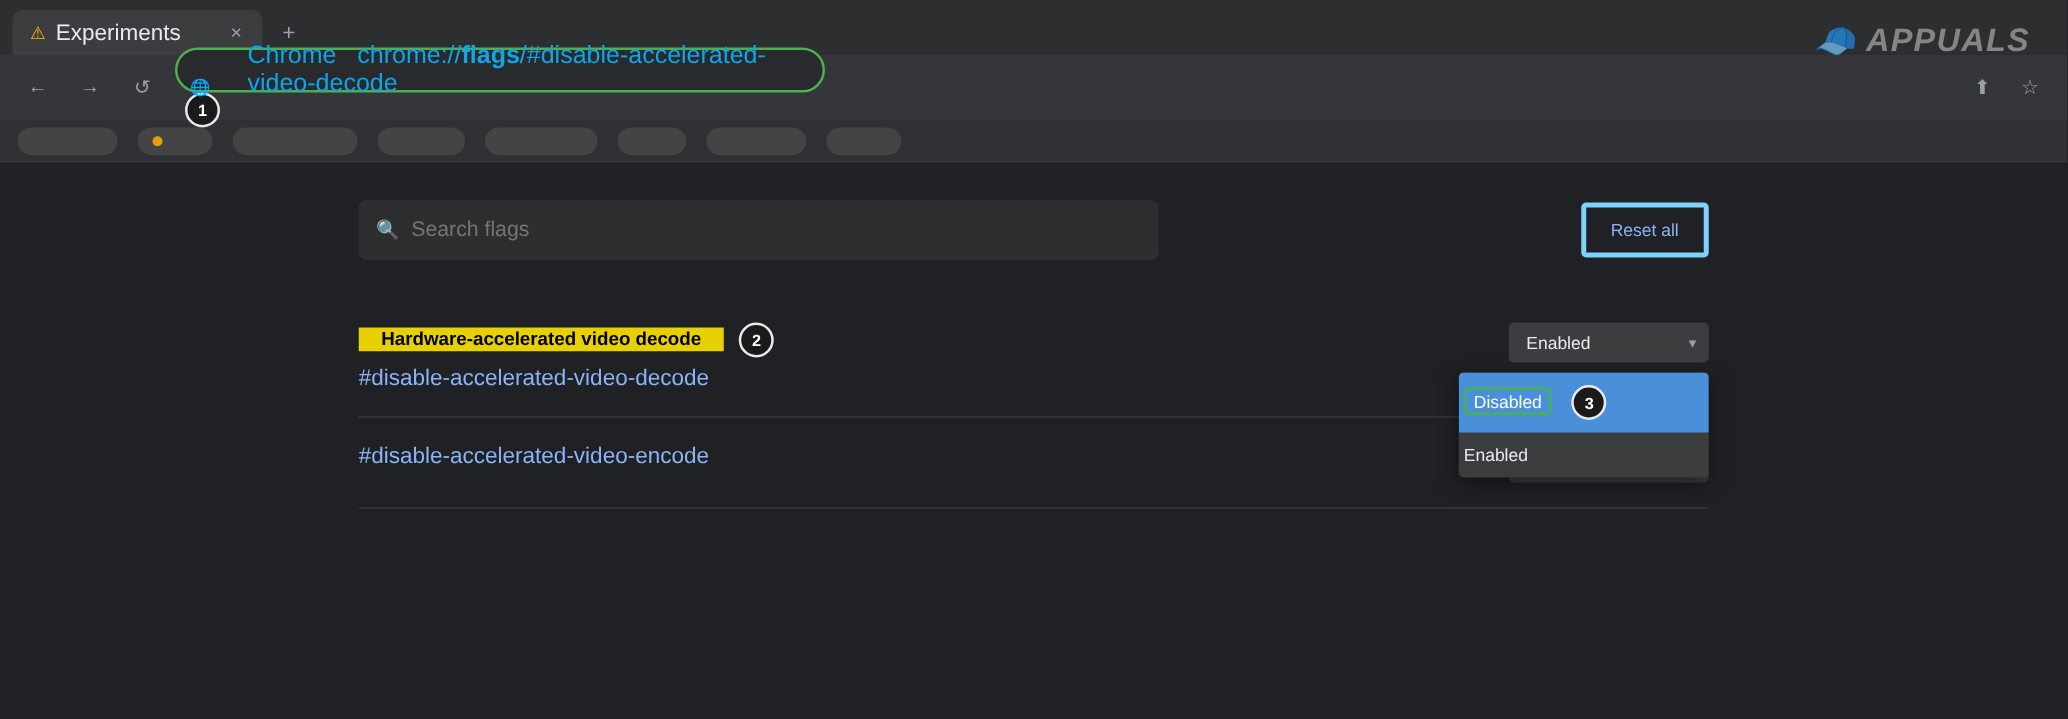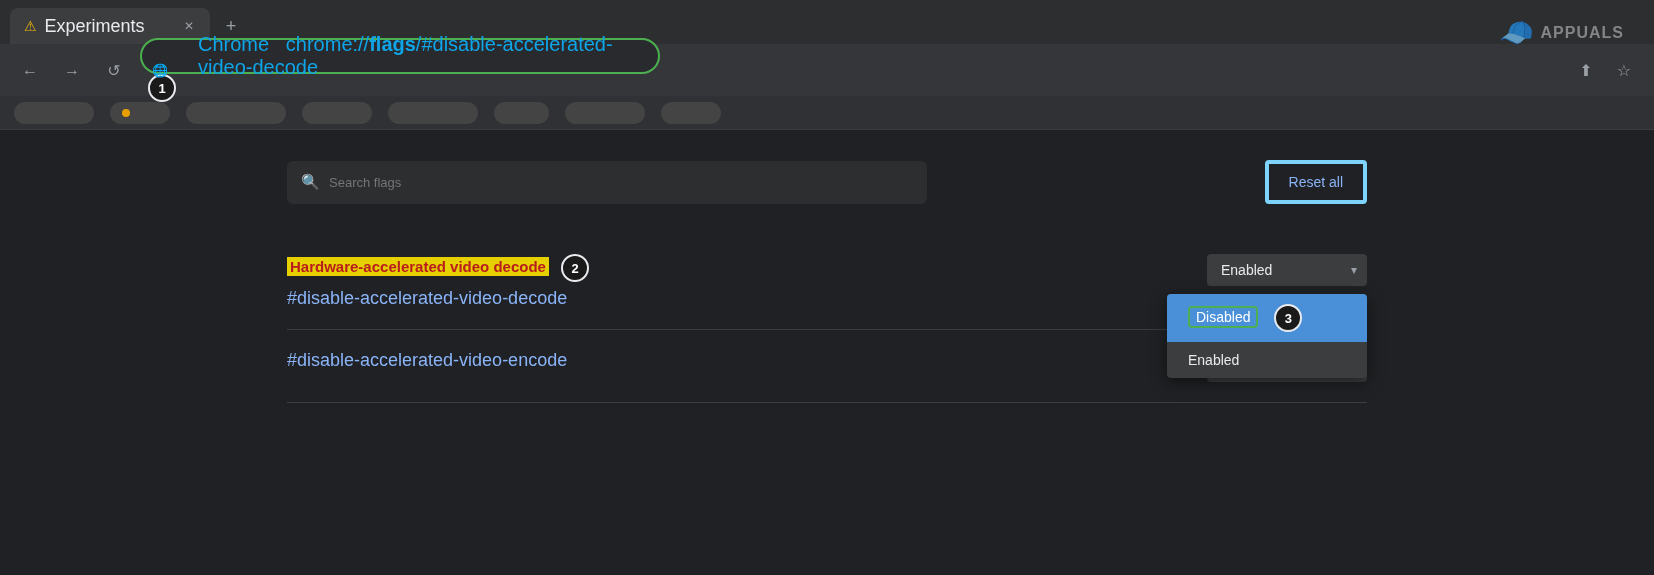--- a/index.html
+++ b/index.html
@@ -214,21 +214,21 @@
       font-size: 15px;
     }
 
     .search-input {
       width: 100%;
       background: #2d2e30;
       border: none;
       border-radius: 6px;
       padding: 14px 14px 14px 42px;
       color: #9aa0a6;
-      font-size: 13px;
+      font-size: 17px;
       outline: none;
     }
 
     .reset-all-btn {
       background: transparent;
       border: 4px solid #7dd3fc;
       color: #8ab4f8;
       border-radius: 4px;
       padding: 10px 20px;
       font-size: 14px;
@@ -314,21 +314,21 @@
       right: 0;
       background: #3c3d3f;
       border-radius: 4px;
       z-index: 100;
       min-width: 200px;
       box-shadow: 0 4px 16px rgba(0,0,0,0.5);
       overflow: hidden;
     }
 
     .dropdown-option {
-      padding: 10px 21px;
+      padding: 10px 4px;
       font-size: 14px;
       cursor: pointer;
       color: #e8eaed;
     }
 
     .dropdown-option.selected {
       background: #4a90d9;
       color: #fff;
     }
 
@@ -361,24 +361,25 @@
       position: absolute;
       top: 16px;
       right: 30px;
       opacity: 0.7;
       display: flex;
       align-items: center;
       gap: 6px;
     }
 
     .watermark-text {
-      font-size: 16px;
+      font-size: 26px;
       font-weight: bold;
       color: #aaa;
       letter-spacing: 1px;
+      font-style: italic;
     }
   </style>
 </head>
 <body>
 
 <div class="browser-frame">
 
   <div class="tab-bar">
     <div class="tab">
       <span class="tab-icon">⚠</span>
@@ -435,21 +436,21 @@
           <input class="search-input" type="text" placeholder="Search flags" style="">
         </div>
         <button class="reset-all-btn">Reset all</button>
       </div>
 
       <div class="flags-list">
 
         <div class="flag-item">
           <div class="flag-info">
             <div class="flag-title">
-              <span style="background:#e6d000;color:#b91c1c;padding:1px 3px;">Hardware-accelerated video decode</span>
+              <span style="background:#e6d000;color:#000000;padding:1px 18px;">Hardware-accelerated video decode</span>
               <span class="step-badge">2</span>
             </div>
             <a class="flag-link">#disable-accelerated-video-decode</a>
           </div>
           <div class="flag-control">
             <div class="dropdown-wrapper">
               <select class="dropdown-select">
                 <option>Enabled</option>
               </select>
               <span class="dropdown-arrow">▾</span>

